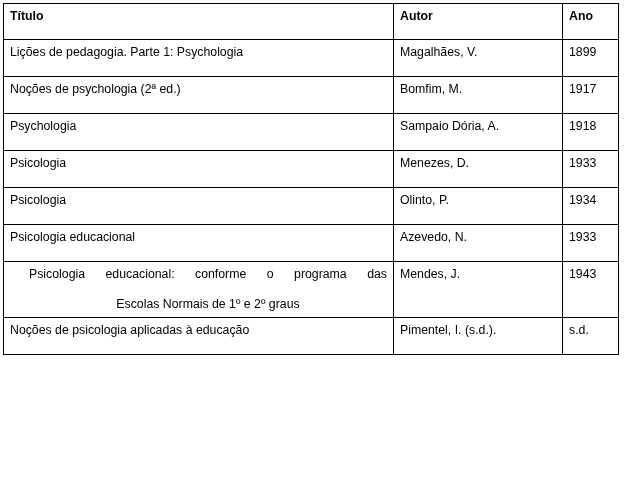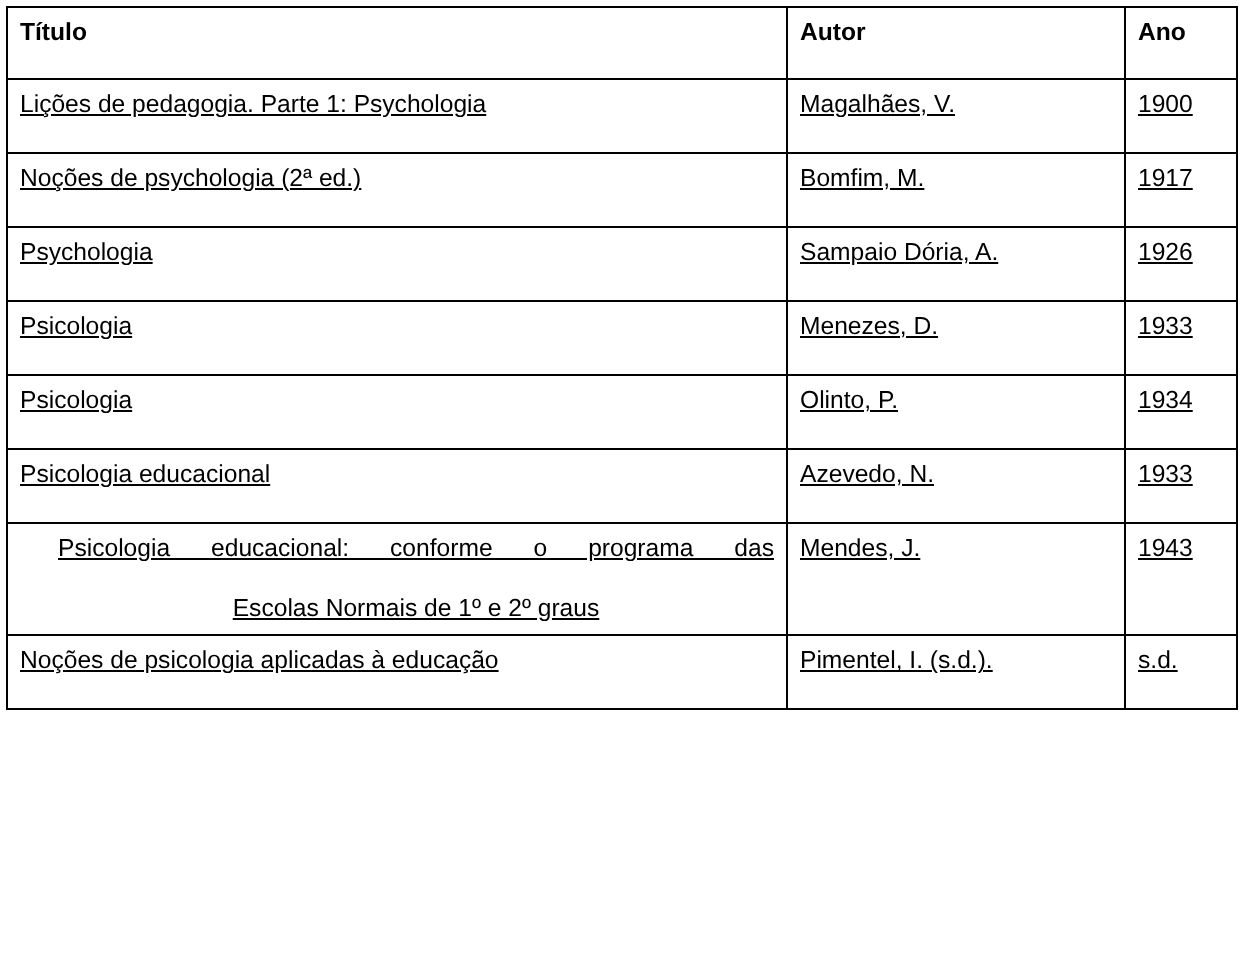--- a/index.html
+++ b/index.html
@@ -53,21 +53,20 @@
     overflow: hidden;
   }
 
   table.biblio-table thead th {
     font-weight: bold;
     height: 36px;
   }
 
   table.biblio-table tbody td {
     height: 37px;
-    text-decoration: underline;
   }
 
   
   tr.tall td {
     height: 73px;
   }
 
   td.cell-titulo-justified {
     text-align: justify;
     text-justify: inter-word;
@@ -106,33 +105,33 @@
         <th>Autor</th>
         <th>Ano</th>
       </tr>
     </thead>
 
     <tbody>
 
       <tr>
         <td class="cell-titulo">Lições de pedagogia. Parte 1: Psychologia</td>
         <td class="cell-autor">Magalhães, V.</td>
-        <td class="cell-ano">1900</td>
+        <td class="cell-ano">1899</td>
       </tr>
 
       <tr>
         <td class="cell-titulo">Noções de psychologia (2ª ed.)</td>
         <td class="cell-autor">Bomfim, M.</td>
         <td class="cell-ano">1917</td>
       </tr>
 
       <tr>
         <td class="cell-titulo">Psychologia</td>
         <td class="cell-autor">Sampaio Dória, A.</td>
-        <td class="cell-ano">1926</td>
+        <td class="cell-ano">1918</td>
       </tr>
 
       <tr>
         <td class="cell-titulo">Psicologia</td>
         <td class="cell-autor">Menezes, D.</td>
         <td class="cell-ano">1933</td>
       </tr>
 
       <tr>
         <td class="cell-titulo">Psicologia</td>

